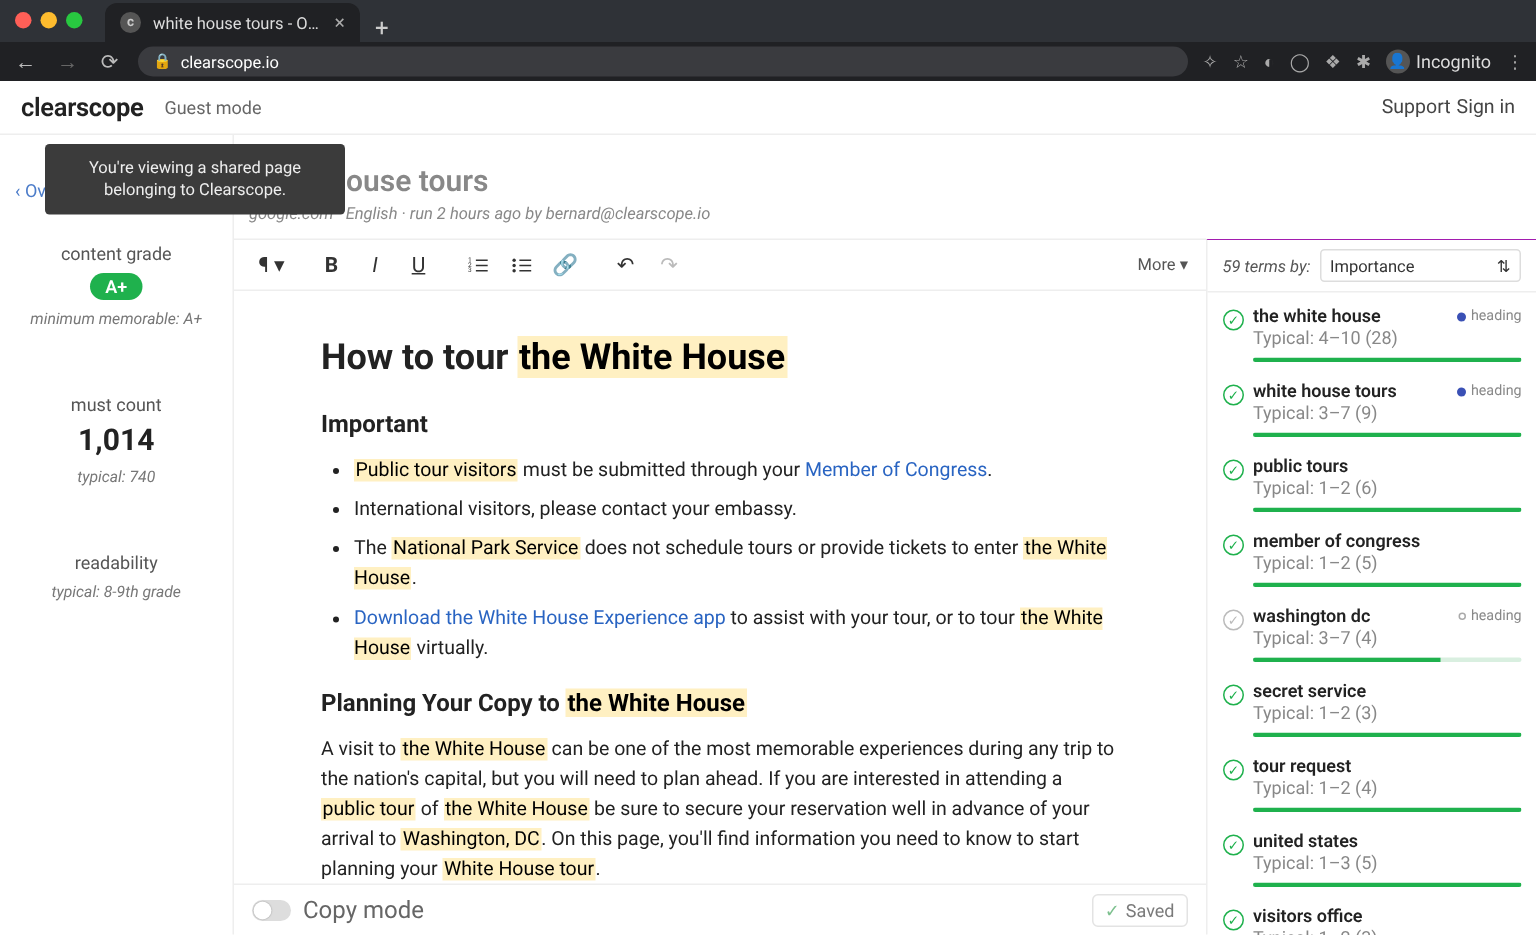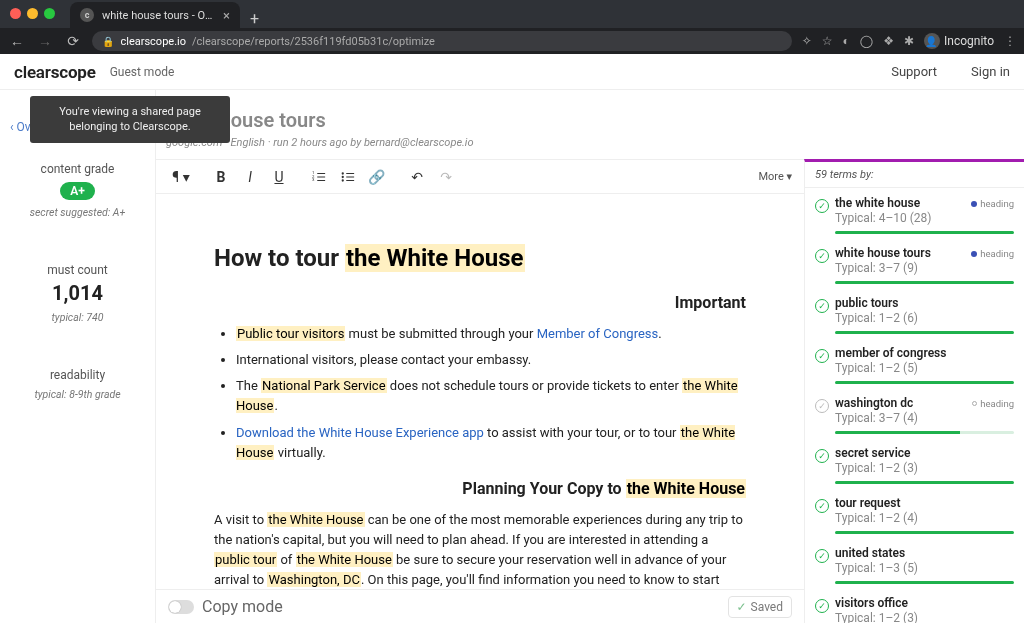--- a/index.html
+++ b/index.html
@@ -26,21 +26,21 @@
   .chrome-icons { display: flex; gap: 10px; color: #aaa; align-items: center; font-size: 12px; }
   .incognito { display: flex; align-items: center; gap: 4px; color: #ddd; }
   .incognito .ii { width: 16px; height: 16px; border-radius: 50%; background: #555; display:flex; align-items:center; justify-content:center; font-size:10px;}
   
   .app { position: absolute; top: 54px; left: 0; right: 0; bottom: 0; background: #fff; }
   .app-header { display: flex; align-items: center; height: 36px; padding: 0 14px; border-bottom: 1px solid #eee; position: relative; }
   .brand { font-weight: 600; font-size: 17px; letter-spacing: -0.2px; }
   .brand .light { font-weight: 700; }
   .guest { color: #666; font-size: 12px; margin-left: 14px; cursor: pointer; }
   .app-header .spacer { flex: 1; }
-  .hdr-link { color: #444; font-size: 13px; margin-left: 34px; cursor: pointer; }
+  .hdr-link { color: #444; font-size: 13px; margin-left: 4px; cursor: pointer; }
   
   .tooltip { position: absolute; top: 42px; left: 30px; background: #3b3b3b; color: #eee; font-size: 11px; padding: 8px 12px; border-radius: 3px; width: 200px; text-align: center; z-index: 10; line-height: 1.4; }
   
   .app-body { position: absolute; top: 36px; left: 0; right: 0; bottom: 0; display: flex; }
   .left { width: 155px; padding: 28px 10px 0 10px; text-align: center; position: relative; }
   .left .back { position: absolute; top: 30px; left: 10px; color: #4c7cc9; font-size: 12px; cursor: pointer; }
   .metric-block { margin-top: 44px; }
   .metric-block.first { margin-top: 44px; }
   .metric-label { font-size: 12px; color: #555; }
   .grade-pill { display: inline-block; background: #1fb14d; color: #fff; font-weight: 600; font-size: 12px; padding: 2px 10px; border-radius: 10px; margin-top: 6px; }
@@ -52,36 +52,36 @@
   .report-title { font-size: 20px; font-weight: 600; color: #888; }
   .report-meta { font-size: 11px; color: #888; font-style: italic; margin-top: 4px; }
   .editor-wrap { display: flex; flex: 1; min-height: 0; }
   .editor-col { flex: 1; display: flex; flex-direction: column; border-top: 1px solid #eee; }
   .toolbar { display: flex; align-items: center; height: 34px; padding: 0 12px; gap: 3px; border-bottom: 1px solid #eee; color: #333; }
   .tb-btn { width: 26px; height: 24px; display:flex; align-items:center; justify-content:center; border-radius:3px; cursor:pointer; font-size:14px; }
   .tb-sep { width: 8px; }
   .tb-spacer { flex:1; }
   .tb-more { font-size: 11px; color:#555; cursor:pointer; }
   .ed-body { flex:1; overflow:auto; padding: 24px 58px 10px 58px; line-height: 1.55; }
-  .ed-body h1 { font-size: 24px; font-weight: 700; margin: 22px 0 14px 0; }
-  .ed-body h2 { font-size: 16px; font-weight: 700; margin: 10px 0 8px 0; text-align: right; }
+  .ed-body h1 { font-size: 24px; font-weight: 700; margin: 2px 0 14px 0; }
+  .ed-body h2 { font-size: 16px; font-weight: 700; margin: 10px 0 8px 0; }
   .ed-body ul { padding-left: 22px; margin-bottom: 14px; }
   .ed-body li { margin-bottom: 6px; font-size: 13px; }
   .ed-body p { font-size: 13px; margin-bottom: 22px; }
   mark { background: #fff0c2; padding: 0 1px; }
   a.link { color: #2964c2; text-decoration: none; }
   .copy-row { height: 34px; border-top: 1px solid #eee; display:flex; align-items:center; padding: 0 12px; gap:8px; }
   .toggle { width: 26px; height: 14px; background: #ddd; border-radius: 8px; position: relative; cursor:pointer; }
   .toggle .knob { position:absolute; width:12px; height:12px; background:#fff; border-radius:50%; top:1px; left:1px; box-shadow:0 0 1px rgba(0,0,0,.4);}
   .copy-label { font-size: 16px; color:#666; }
   .copy-spacer { flex:1; }
   .saved { font-size: 12px; color:#7a7a7a; border:1px solid #e3e3e3; border-radius:4px; padding: 3px 8px; display:flex; align-items:center; gap:4px;}
   .saved .chk { color: #7cc08e; }
   
-  .right { width: 220px; border-left: 1px solid #eee; border-top: 3px solid #a21caf; display:flex; flex-direction:column; }
+  .right { width: 220px; border-left: 1px solid #eee; border-top: 1px solid #a21caf; display:flex; flex-direction:column; }
   .right-head { display:flex; align-items:center; padding: 6px 10px; gap:6px; font-size: 11px; color:#555; border-bottom: 1px solid #eee;}
   .right-head .count { font-style: italic; }
   .sort-sel { flex:1; border:1px solid #ddd; border-radius:3px; height: 22px; display:flex; align-items:center; justify-content:space-between; padding: 0 6px; font-size:11px; color:#333; cursor:pointer;}
   .term-list { flex:1; overflow:auto; }
   .term { padding: 8px 10px 4px 30px; position:relative; }
   .term .ticon { position:absolute; left:10px; top:11px; width:14px; height:14px; border-radius:50%; border:1.5px solid #1fb14d; display:flex; align-items:center; justify-content:center; color:#1fb14d; font-size:9px; }
   .term.gray .ticon { border-color:#bbb; color:#bbb; }
   .term-name { font-size: 12px; font-weight:600; color:#222; }
   .term-sub { font-size: 12px; color:#888; margin-top:1px;}
   .badge-row { position:absolute; right:10px; top:10px; font-size:9.5px; color:#888; display:flex; align-items:center; gap:3px;}
@@ -108,21 +108,20 @@
     </div>
     <div class="newtab">+</div>
   </div>
   <div class="addr-row">
     <div class="nav-btn">←</div>
     <div class="nav-btn" style="color:#666">→</div>
     <div class="nav-btn">⟳</div>
     <div class="addr-bar">
       <span class="lock">🔒</span>
       <span class="addr-host">clearscope.io</span>
-        <span class="addr-path">/clearscope/reports/2536f119fd05b31c/optimize</span>
     </div>
     <div class="chrome-icons">
       <span>✧</span>
       <span>☆</span>
       <span>◐</span>
       <span>◯</span>
       <span>❖</span>
       <span>✱</span>
       <span class="incognito">
         <span class="ii">👤</span>
@@ -144,21 +143,21 @@
 
   <div class="tooltip">You're viewing a shared page belonging to Clearscope.</div>
 
   <div class="app-body">
 
     <div class="left">
       <span class="back">‹ <span>Overview</span></span>
       <div class="metric-block first">
         <div class="metric-label">content grade</div>
         <div class="grade-pill">A+</div>
-        <div class="metric-sub">secret suggested: A+</div>
+        <div class="metric-sub">minimum memorable: A+</div>
       </div>
       <div class="metric-block">
         <div class="metric-label">must count</div>
         <div class="metric-big">1,014</div>
         <div class="metric-sub">typical: 740</div>
       </div>
       <div class="metric-block">
         <div class="metric-label">readability</div>
         <div class="metric-sub">typical: 8-9th grade</div>
       </div>
@@ -230,20 +229,24 @@
             <span class="saved">
                 <span class="chk">✓</span>
                 <span>Saved</span>
               </span>
           </div>
         </div>
 
         <div class="right">
           <div class="right-head">
             <span class="count">59 terms by:</span>
+            <div class="sort-sel">
+                <span>Importance</span>
+                <span>⇅</span>
+              </div>
           </div>
           <div class="term-list" id="term-list">
               <div class="term">
                 <span class="ticon">✓</span>
                 <div class="term-name">the white house</div>
                 <div class="term-sub">Typical: 4–10 (28)</div>
                 <span class="badge-row"><span class="badge-dot"></span>heading</span>
                 <div class="prog">
                   <div class="pf" style="width:100%"></div>
                 </div>

